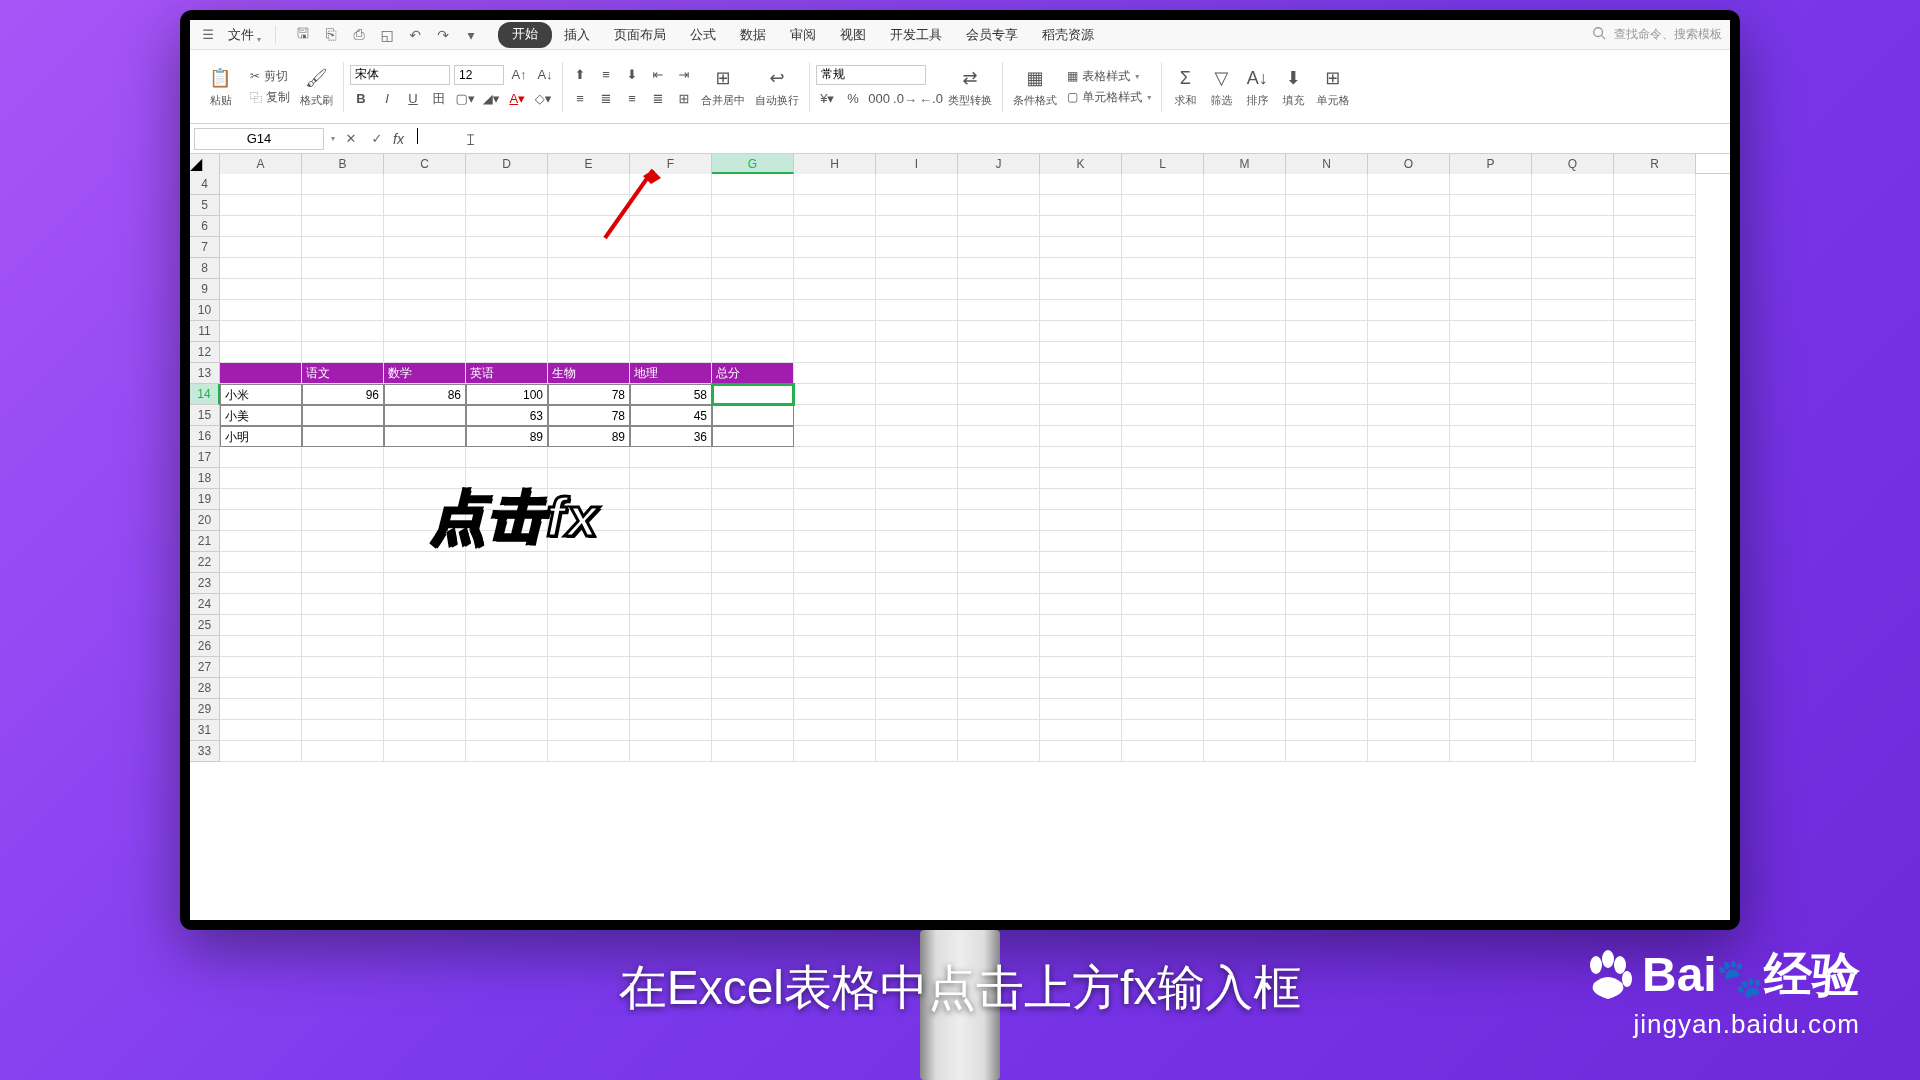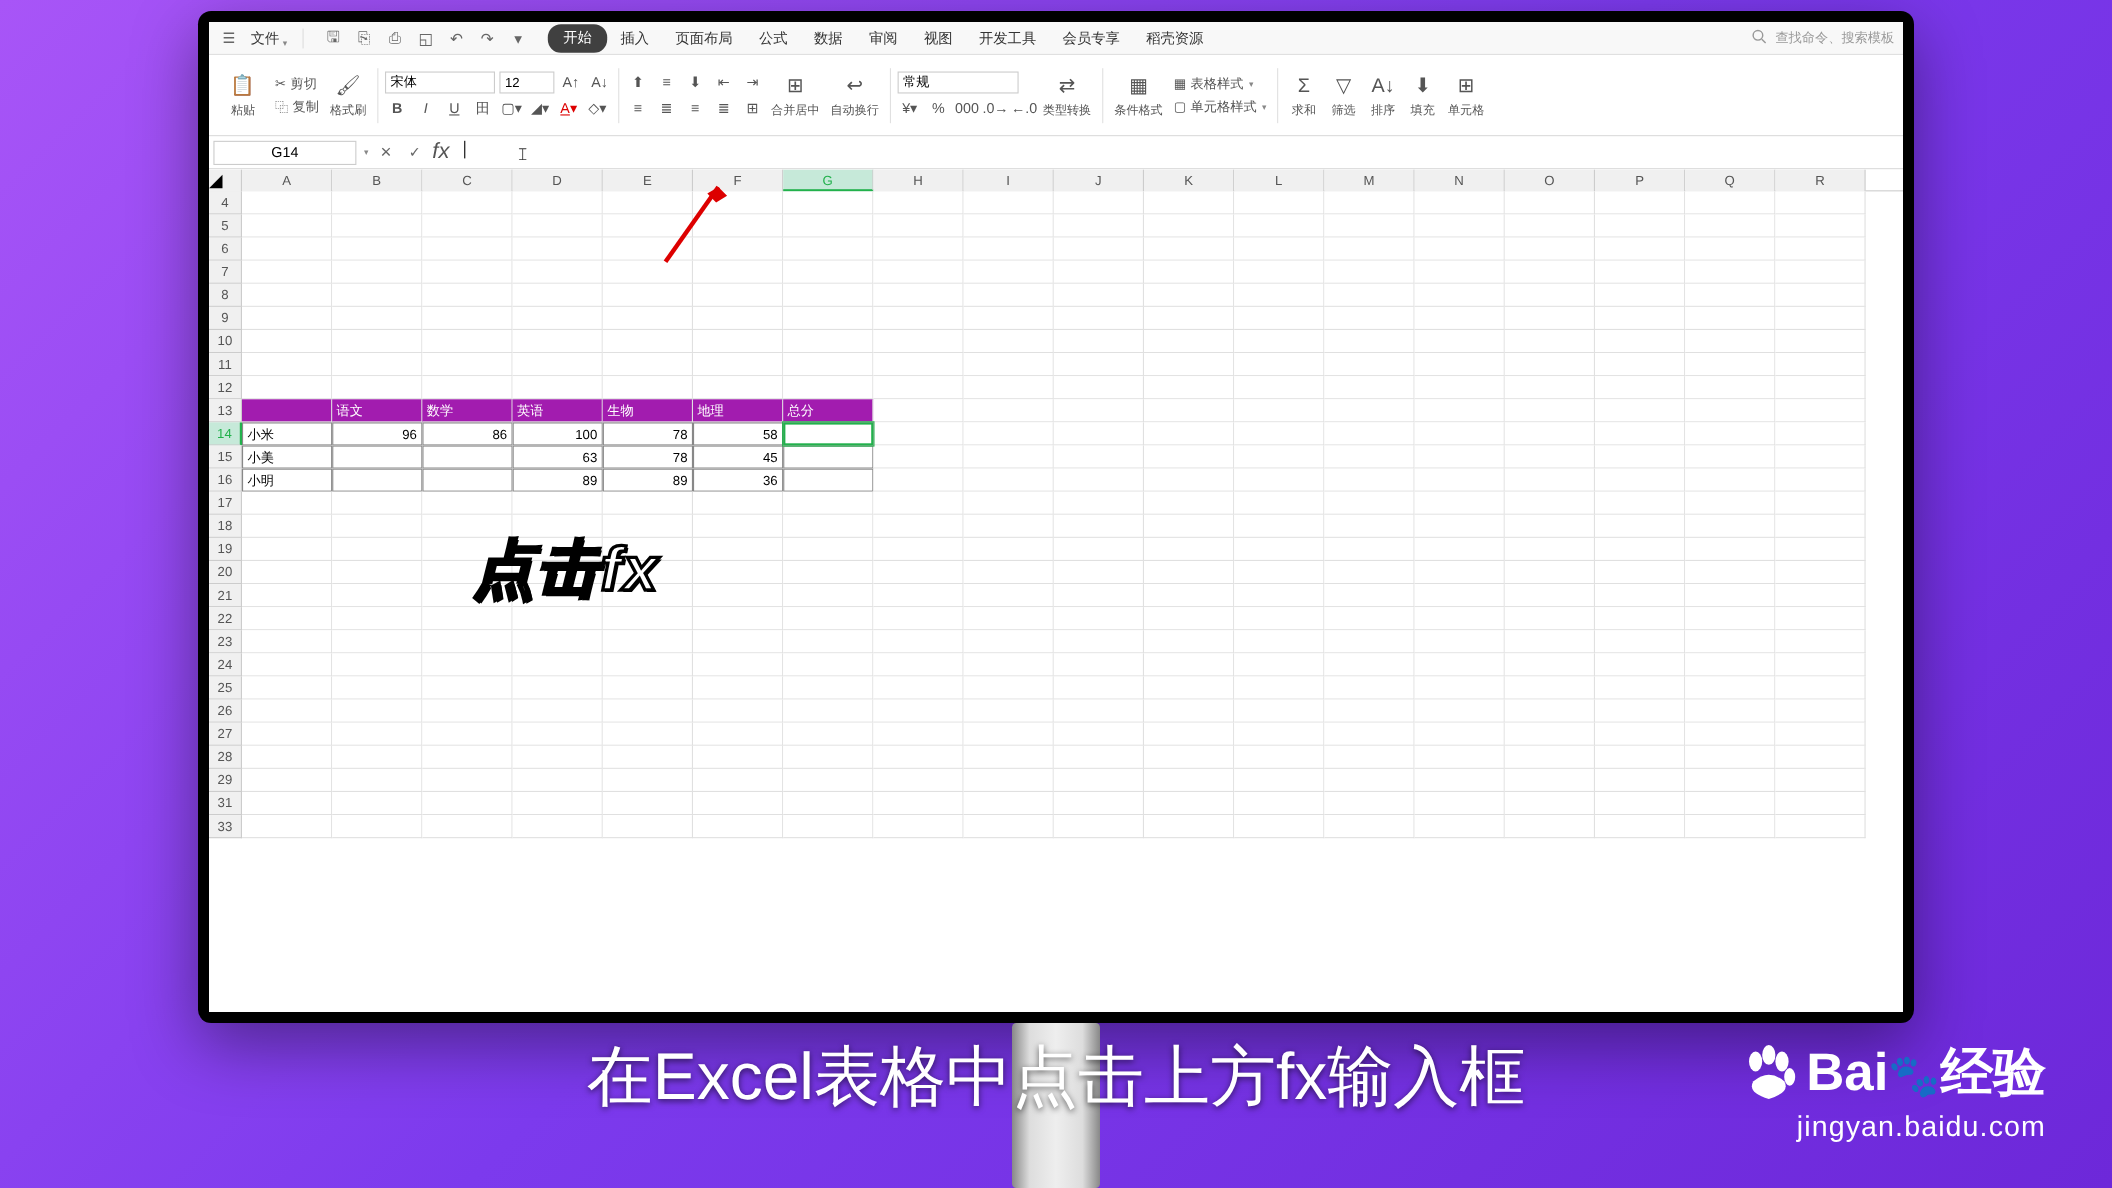--- a/index.html
+++ b/index.html
@@ -87,21 +87,21 @@
     height: 30px;
     background: #fff;
     border-bottom: 1px solid #d0d0d0;
     display: flex;
     align-items: center;
     padding: 0 4px;
     gap: 6px;
   }
   .namebox { width: 130px; height: 22px; border: 1px solid #ccc; font-size: 13px; padding: 0 6px; background: #fff; text-align: center; }
   .fb-btn { width: 20px; height: 20px; display: flex; align-items: center; justify-content: center; color: #666; cursor: pointer; font-size: 13px; }
-  .fx-label { font-style: italic; font-size: 20px; color: #555; cursor: pointer; }
+  .fx-label { font-style: italic; font-size: 14px; color: #555; cursor: pointer; }
   .formula-input { flex: 1; height: 22px; border: none; outline: none; font-size: 13px; padding: 0 4px; border-left: 1px solid transparent; position: relative; }
   .cursor-blink { display:inline-block; width:1px; height:16px; background:#000; margin-left:2px; animation: blink 1s infinite; vertical-align: middle; }
   .text-cursor { position: absolute; left: 54px; top: 3px; font-size: 16px; color: #333; }
   @keyframes blink { 50% { opacity: 0; } }
   
   .grid-wrap { position: relative; height: calc(100% - 134px); overflow: hidden; background: #fff; }
   .col-headers { display: flex; height: 20px; border-bottom: 1px solid #ccc; }
   .corner { width: 30px; height: 20px; background: #f0f0f0; border-right: 1px solid #ccc; }
   .colh { width: 82px; height: 20px; background: #f0f0f0; border-right: 1px solid #ccc; text-align: center; font-size: 12px; line-height: 20px; color: #555; cursor: pointer; }
   .colh.sel { background: #c6e9d9; border-bottom: 2px solid #22b14c; color: #22b14c; }
@@ -136,21 +136,21 @@
     pointer-events: none;
     z-index: 100;
     text-shadow: 2px 2px 0 #000;
     font-family: "SimHei", sans-serif;
   }
   .caption {
     position: absolute;
     left: 50%;
     bottom: 60px;
     transform: translateX(-50%);
-    font-size: 60px;
+    font-size: 48px;
     color: #fff;
     text-shadow: 0 2px 6px rgba(0,0,0,0.6);
     font-weight: 500;
     white-space: nowrap;
   }
   .watermark {
     position: absolute;
     right: 60px;
     bottom: 40px;
     text-align: right;

